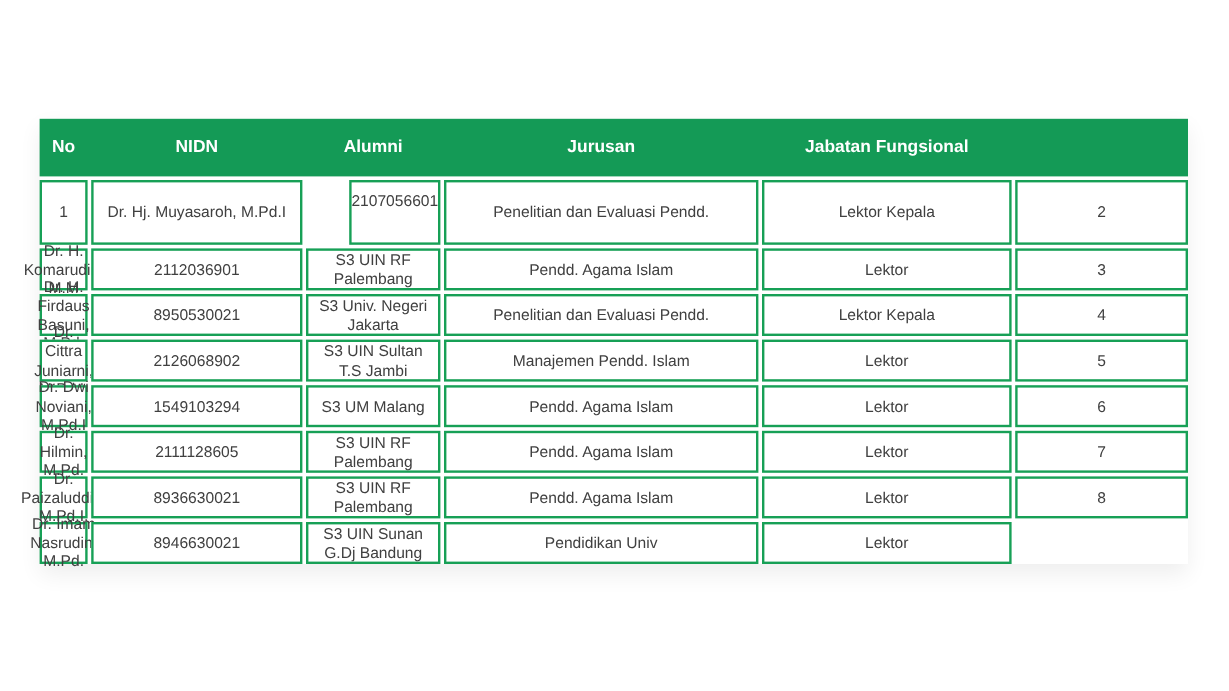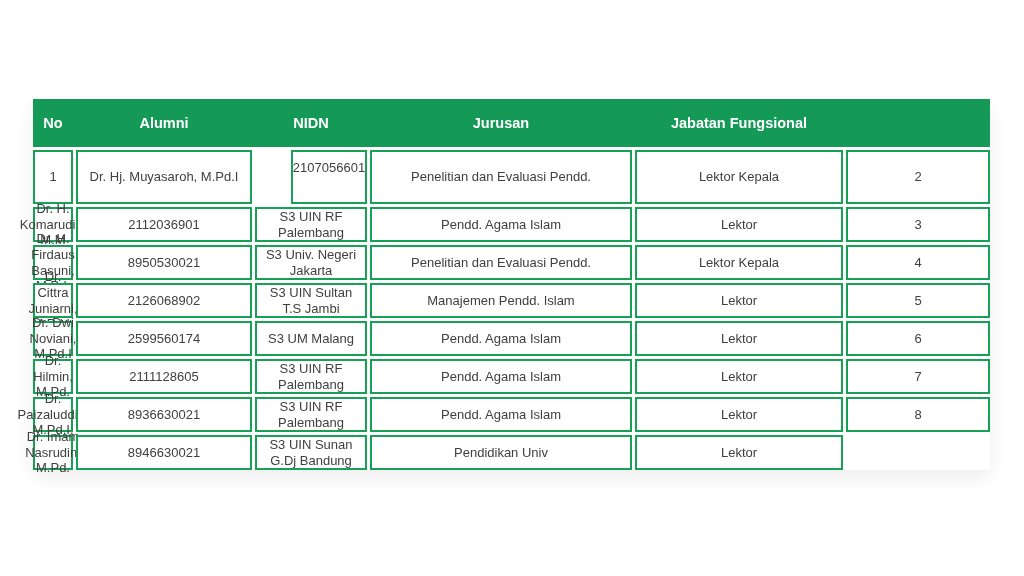--- a/index.html
+++ b/index.html
@@ -56,22 +56,22 @@
     padding-top: 8px;
     margin-left: 36px;
   }
 </style>
 </head>
 <body>
 
 <div class="table-wrap">
   <div class="thead">
     <div class="th">No</div>
+    <div class="th">NIDN</div>
     <div class="th">Alumni</div>
-    <div class="th">NIDN</div>
     <div class="th">Jurusan</div>
     <div class="th">Jabatan Fungsional</div>
   </div>
   <div class="tbody">
       <div class="td">1</div>
       <div class="td">Dr. Hj. Muyasaroh, M.Pd.I</div>
       <div class="td nidn-top">2107056601</div>
       <div class="td">Penelitian dan Evaluasi Pendd.</div>
       <div class="td">Lektor Kepala</div>
       <div class="td">2</div>
@@ -87,21 +87,21 @@
       <div class="td">Penelitian dan Evaluasi Pendd.</div>
       <div class="td">Lektor Kepala</div>
       <div class="td">4</div>
       <div class="td">Dr. Cittra Juniarni, M.Pd.I.</div>
       <div class="td">2126068902</div>
       <div class="td">S3 UIN Sultan T.S Jambi</div>
       <div class="td">Manajemen Pendd. Islam</div>
       <div class="td">Lektor</div>
       <div class="td">5</div>
       <div class="td">Dr. Dwi Noviani, M.Pd.I</div>
-      <div class="td">2599560174</div>
+      <div class="td">1549103294</div>
       <div class="td">S3 UM Malang</div>
       <div class="td">Pendd. Agama Islam</div>
       <div class="td">Lektor</div>
       <div class="td">6</div>
       <div class="td">Dr. Hilmin, M.Pd.</div>
       <div class="td">2111128605</div>
       <div class="td">S3 UIN RF Palembang</div>
       <div class="td">Pendd. Agama Islam</div>
       <div class="td">Lektor</div>
       <div class="td">7</div>

